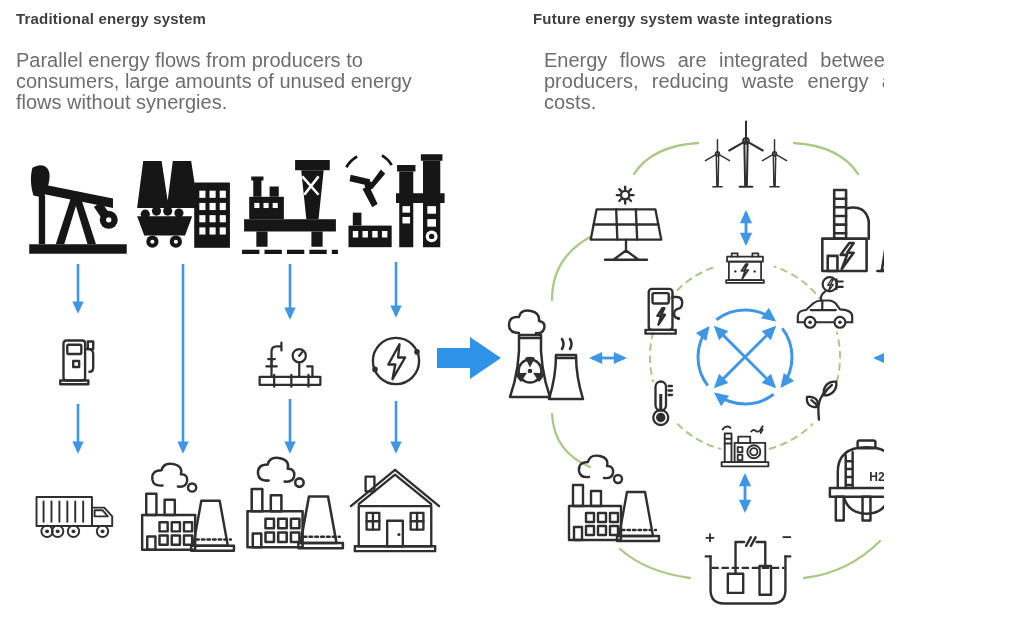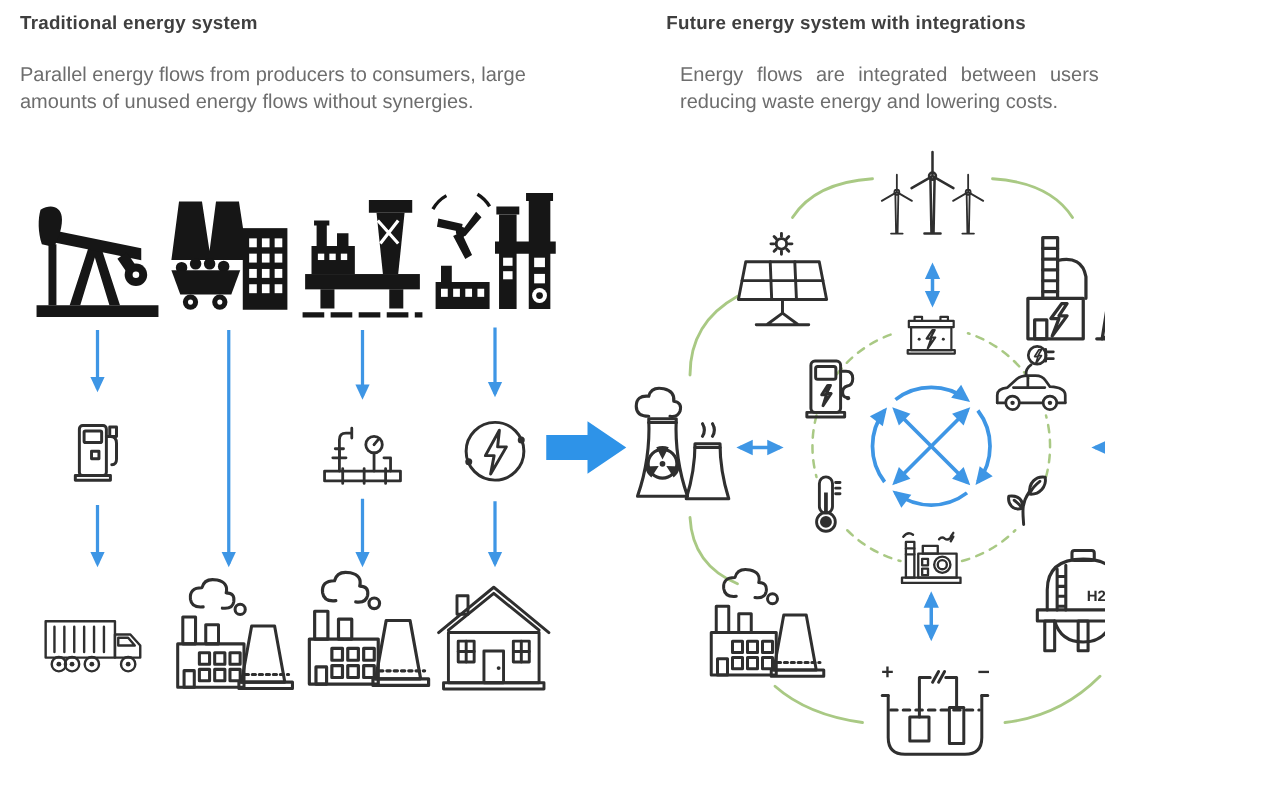--- a/index.html
+++ b/index.html
@@ -1,36 +1,36 @@
 <!DOCTYPE html>
 <html><head>
 <meta charset="utf-8">
 <style>
   html,body{margin:0;padding:0;background:#fff;}
   .canvas{position:relative;width:884px;height:628px;background:#fff;overflow:hidden;
           font-family:"Liberation Sans",sans-serif;}
   .panel-title{position:absolute;font-size:15px;font-weight:700;color:#3F3F3F;letter-spacing:.2px;}
-  .panel-desc{position:absolute;font-size:16px;line-height:21px;color:#6D6D6D;}
+  .panel-desc{position:absolute;font-size:20px;line-height:21px;color:#6D6D6D;}
   #lt{left:16px;top:10px;width:440px;}
   #ld{left:16px;top:50px;width:434px;}
   #rt{left:533px;top:10px;width:470px;}
   #rd{left:544px;top:50px;width:459px;text-align:justify;}
   svg{position:absolute;left:0;top:0;}
   .oi{stroke:#2F2F2F;fill:none;stroke-linecap:round;stroke-linejoin:round;}
   .si{fill:#161616;stroke:none;}
   .svgtext{font-family:"Liberation Sans",sans-serif;fill:#2F2F2F;font-weight:bold;}
 </style>
 </head>
 <body>
 
 <div class="canvas">
 
   <div class="panel-title" id="lt">Traditional energy system</div>
   <div class="panel-desc" id="ld">Parallel energy flows from producers to consumers, large amounts of unused energy flows without synergies.</div>
-  <div class="panel-title" id="rt">Future energy system with integrations</div>
+  <div class="panel-title" id="rt">Future energy system waste integrations</div>
   <div class="panel-desc" id="rd">Energy flows are integrated between users and producers, reducing waste energy and lowering costs.</div>
 
   <svg width="1024" height="628" viewBox="0 0 1024 628">
     <defs>
       <marker id="mA" viewBox="0 0 10 10" refX="7.5" refY="5" markerWidth="5.2" markerHeight="5.2" orient="auto-start-reverse">
         <path d="M0.5,0.8 L9.5,5 L0.5,9.2 z" fill="#3E96E5"></path>
       </marker>
       <g id="turbine">
         <path d="M0,0 L0,-21 M0,0 L18.2,10.5 M0,0 L-18.2,10.5"></path>
         <circle cx="0" cy="0" r="3"></circle>

